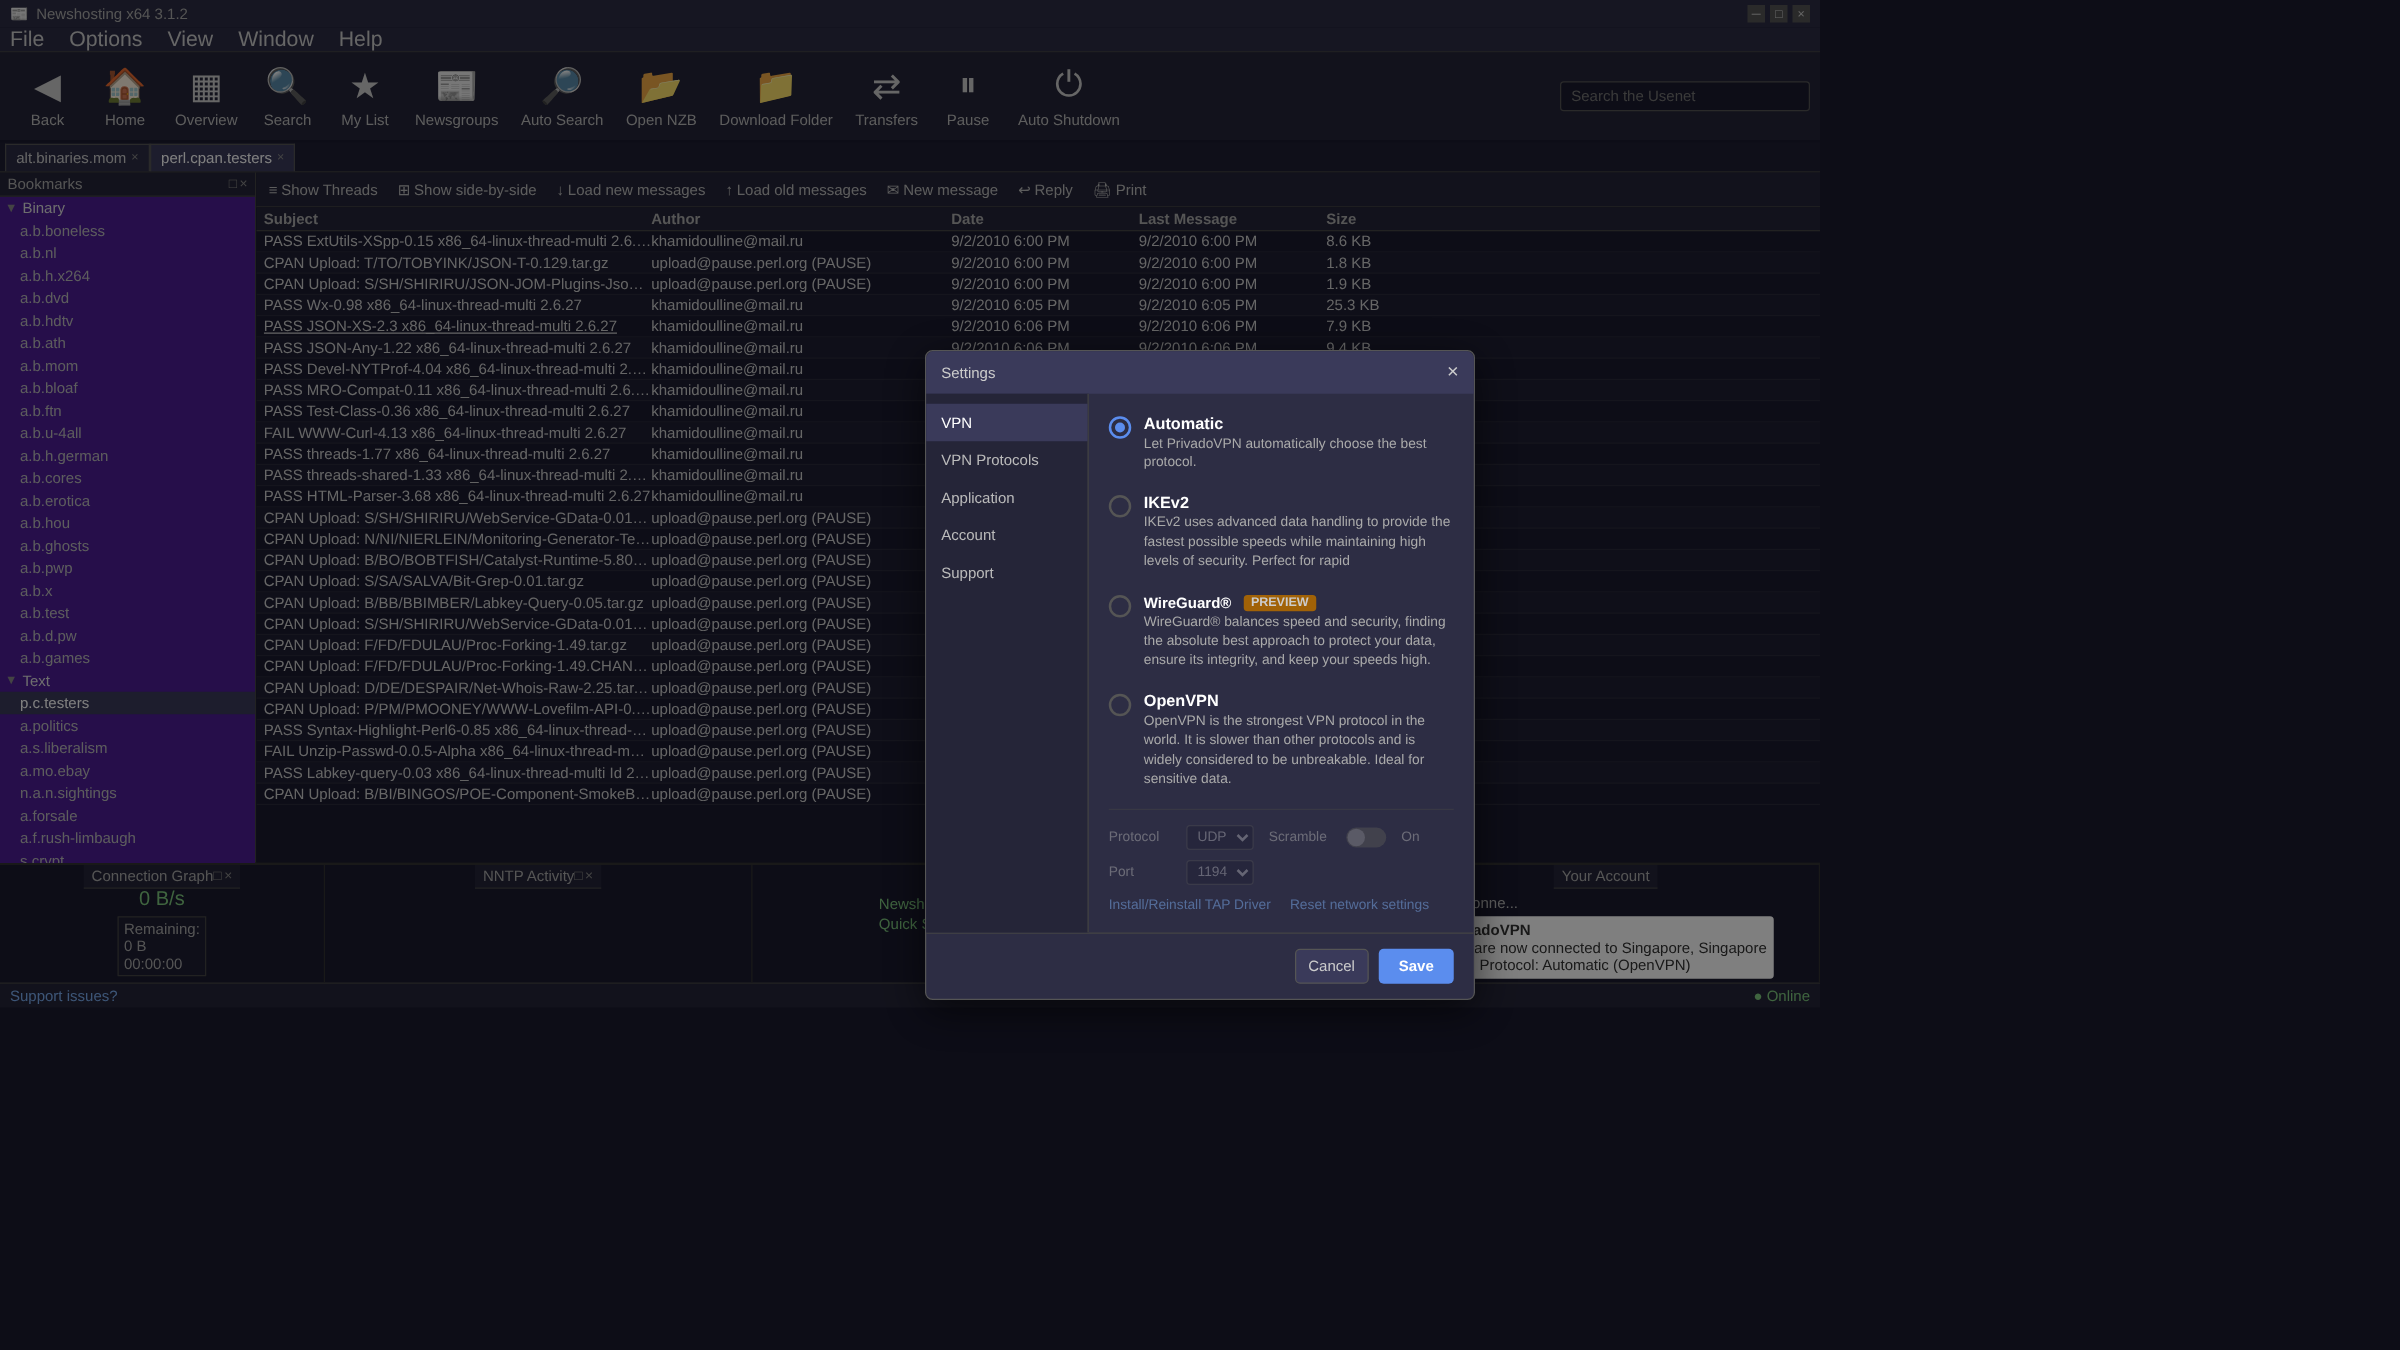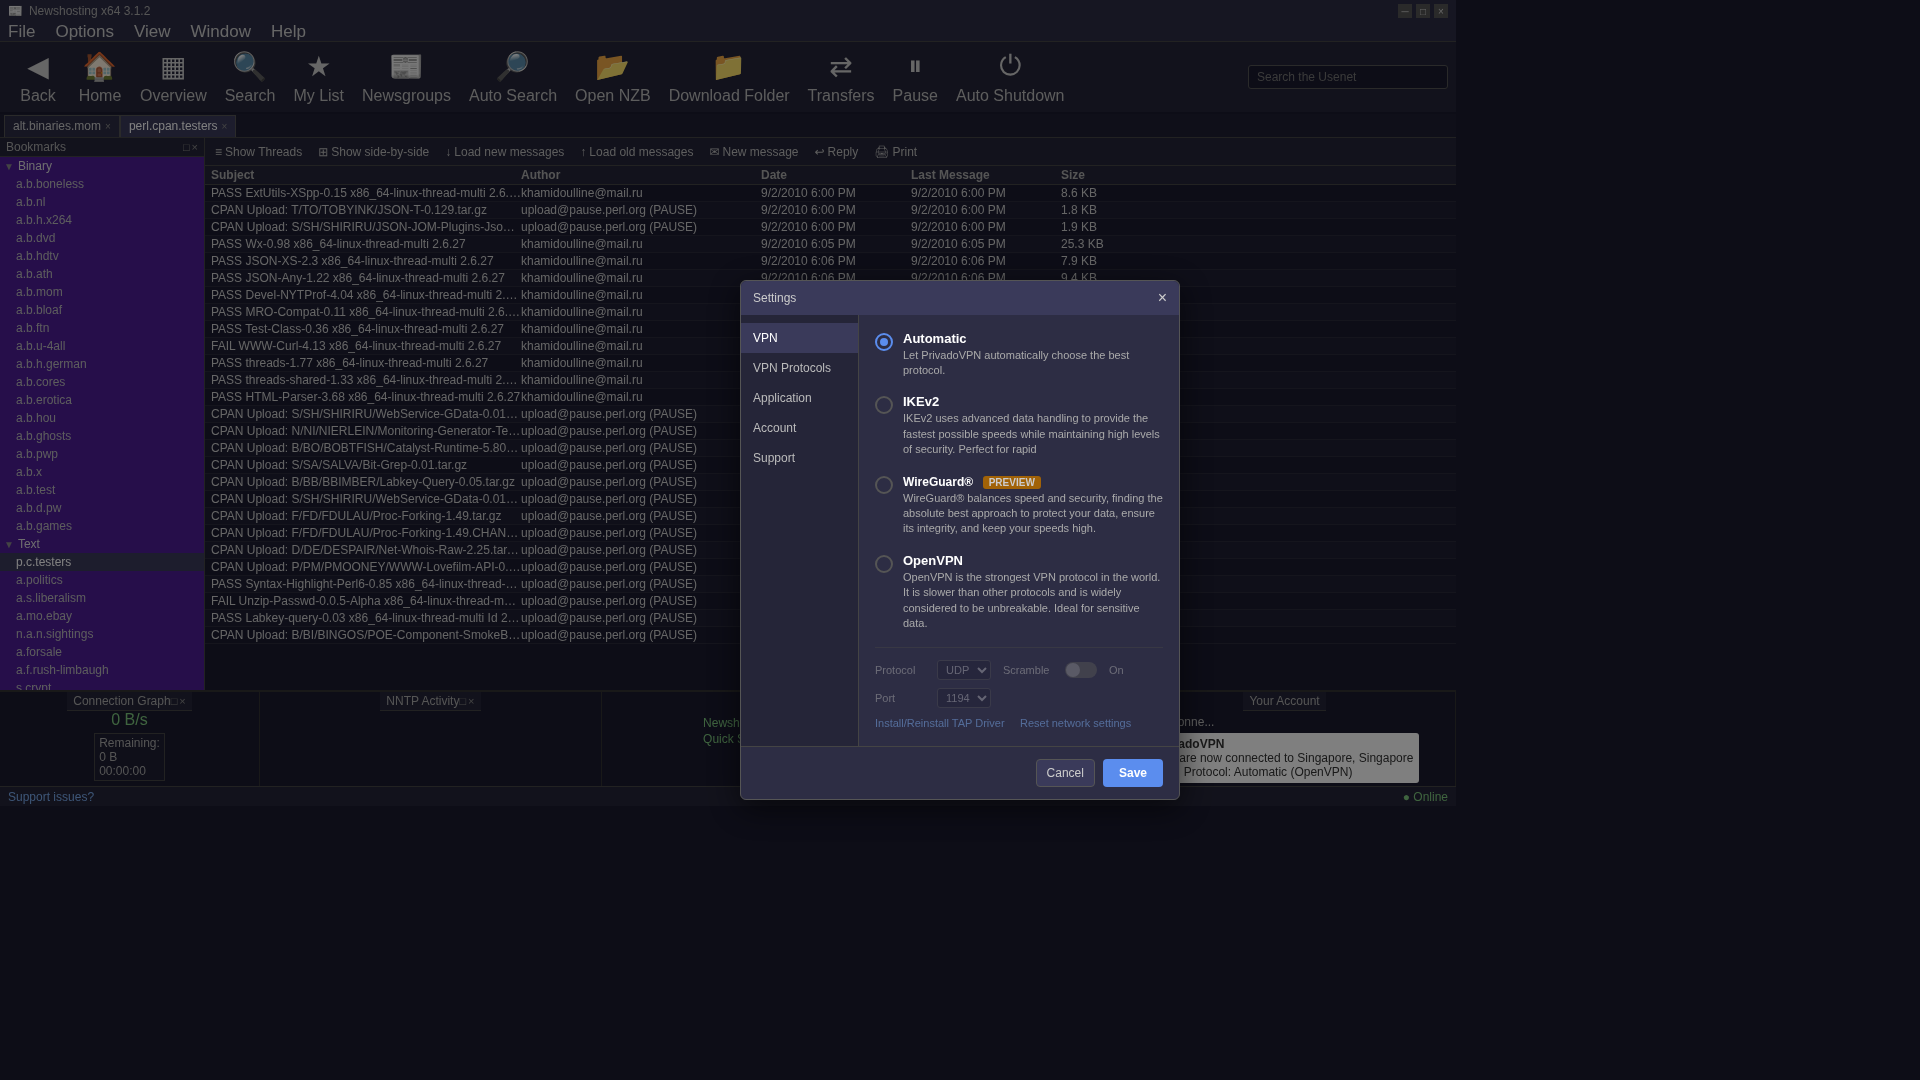--- a/index.html
+++ b/index.html
@@ -12,21 +12,21 @@
     .titlebar-btn { width: 14px; height: 14px; background: #555; border: none; color: #ccc; cursor: pointer; font-size: 10px; display: flex; align-items: center; justify-content: center; }
 
     
     .menubar { background: #2d2d44; height: 20px; display: flex; align-items: center; padding: 0 4px; gap: 12px; border-bottom: 1px solid #444; }
     .menubar-item { color: #ccc; cursor: pointer; padding: 2px 4px; font-size: 17px; }
 
     
     .toolbar { background: #252538; height: 72px; display: flex; align-items: center; padding: 0 8px; gap: 2px; border-bottom: 2px solid #1a1a2e; }
     .tool-btn { display: flex; flex-direction: column; align-items: center; justify-content: center; padding: 4px 8px; cursor: pointer; color: #ccc; min-width: 60px; height: 60px; border-radius: 4px; gap: 4px; }
     .tool-icon { font-size: 28px; }
-    .tool-label { font-size: 16px; text-align: center; color: #bbb; }
+    .tool-label { font-size: 12px; text-align: center; color: #bbb; }
     .toolbar-search { margin-left: auto; background: #1a1a2e; border: 1px solid #555; color: #ccc; padding: 4px 8px; width: 200px; border-radius: 3px; }
 
     
     .tabbar { background: #1e1e32; display: flex; align-items: center; padding: 0 4px; border-bottom: 1px solid #444; height: 24px; }
     .tab { background: #2d2d44; border: 1px solid #555; border-bottom: none; padding: 2px 8px; cursor: pointer; color: #ccc; display: flex; align-items: center; gap: 4px; height: 22px; font-size: 11px; }
     .tab.active { background: #3a3a5a; color: #fff; }
     .tab-close { cursor: pointer; color: #888; font-size: 10px; }
 
     
     .layout { display: flex; height: calc(816px - 22px - 20px - 72px - 24px - 30px - 96px); }
@@ -73,21 +73,21 @@
     .conn-graph { flex: 0 0 260px; border-right: 1px solid #333; }
     .conn-graph-content { padding: 4px; height: calc(100% - 24px); display: flex; flex-direction: column; align-items: center; justify-content: center; color: #666; }
     .remaining-box { background: #1e1e32; border: 1px solid #444; padding: 2px 4px; font-size: 10px; color: #aaa; margin-top: 4px; }
 
     
     .modal-overlay { position: fixed; top: 0; left: 0; width: 100%; height: 100%; background: rgba(0,0,0,0.5); display: flex; align-items: center; justify-content: center; z-index: 1000; }
     .modal { background: #2d2d44; border: 1px solid #555; border-radius: 6px; width: 440px; box-shadow: 0 8px 32px rgba(0,0,0,0.6); }
     .modal-titlebar { background: #3a3a5a; padding: 8px 12px; display: flex; align-items: center; justify-content: space-between; border-radius: 6px 6px 0 0; }
     .modal-close { background: none; border: none; color: #ccc; cursor: pointer; font-size: 16px; }
     .modal-body { display: flex; }
-    .modal-sidebar { width: 118px; background: #252538; padding: 8px 0; border-right: 1px solid #444; }
+    .modal-sidebar { width: 130px; background: #252538; padding: 8px 0; border-right: 1px solid #444; }
     .modal-sidebar-item { padding: 8px 12px; cursor: pointer; color: #bbb; font-size: 12px; }
     .modal-sidebar-item.active { background: #3a3a5a; color: #fff; }
     .modal-content { flex: 1; padding: 16px; }
     .radio-option { display: flex; align-items: flex-start; gap: 10px; margin-bottom: 16px; }
     .radio-circle { width: 18px; height: 18px; border-radius: 50%; border: 2px solid #555; flex-shrink: 0; margin-top: 2px; position: relative; cursor: pointer; }
     .radio-circle.selected { border-color: #5b8dee; }
     .radio-circle.selected::after { content: ''; position: absolute; top: 3px; left: 3px; width: 8px; height: 8px; border-radius: 50%; background: #5b8dee; }
     .radio-label { color: #fff; font-size: 13px; font-weight: bold; }
     .radio-desc { color: #aaa; font-size: 11px; margin-top: 2px; line-height: 1.4; }
     .preview-badge { background: #a16207; color: #ccc; font-size: 10px; padding: 1px 6px; border-radius: 3px; margin-left: 6px; vertical-align: middle; }
@@ -359,21 +359,21 @@
       <span>1.9 KB</span>
     </div>
           <div class="msg-row alt">
       <span style="overflow:hidden;text-overflow:ellipsis;white-space:nowrap;">PASS Wx-0.98 x86_64-linux-thread-multi 2.6.27</span>
       <span>khamidoulline@mail.ru</span>
       <span>9/2/2010 6:05 PM</span>
       <span>9/2/2010 6:05 PM</span>
       <span>25.3 KB</span>
     </div>
           <div class="msg-row">
-      <span style="overflow:hidden;text-overflow:ellipsis;white-space:nowrap;">PASS JSON-XS-2.3 x86_64-linux-thread-multi 2.6.27</span>
+      <span style="overflow:hidden;text-overflow:ellipsis;white-space:nowrap;text-decoration:underline;">PASS JSON-XS-2.3 x86_64-linux-thread-multi 2.6.27</span>
       <span>khamidoulline@mail.ru</span>
       <span>9/2/2010 6:06 PM</span>
       <span>9/2/2010 6:06 PM</span>
       <span>7.9 KB</span>
     </div>
           <div class="msg-row alt">
       <span style="overflow:hidden;text-overflow:ellipsis;white-space:nowrap;">PASS JSON-Any-1.22 x86_64-linux-thread-multi 2.6.27</span>
       <span>khamidoulline@mail.ru</span>
       <span>9/2/2010 6:06 PM</span>
       <span>9/2/2010 6:06 PM</span>

